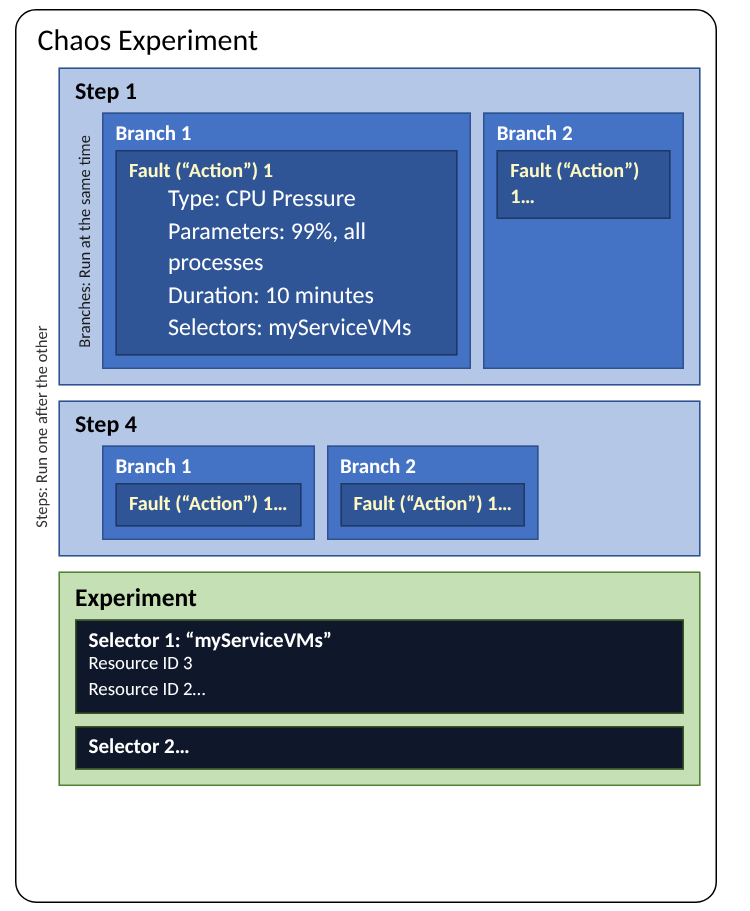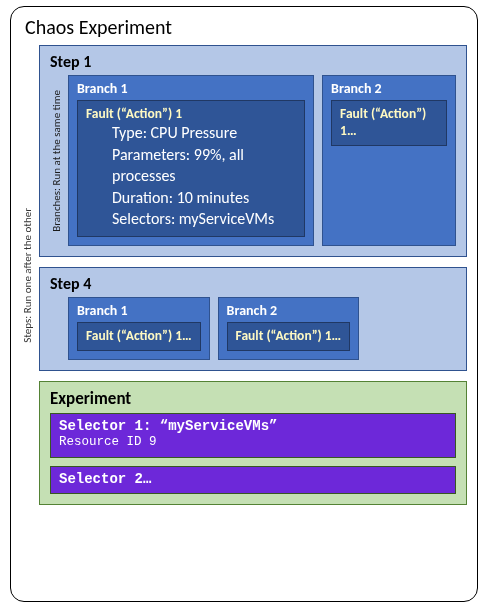--- a/index.html
+++ b/index.html
@@ -119,24 +119,23 @@
     font-size: 17px;
     color: #000;
     margin-bottom: 4px;
   }
   .selector-stack {
     display: flex;
     flex-direction: column;
     gap: 8px;
   }
   .selector {
-    background: #6d28d9;
+    background: #0f172a;
     border: 1.5px solid #385723;
     padding: 4px 8px 6px 8px;
-    font-family: Liberation Mono, monospace;
   }
   .selector-title {
     color: #fff;
     font-weight: bold;
     font-size: 14px;
   }
   .selector-line {
     color: #fff;
     font-size: 12.5px;
     line-height: 1.35;
@@ -198,21 +197,22 @@
             </div>
           </div>
         </div>
       </div>
 
       <div class="selectors">
         <div class="selectors-title">Experiment</div>
         <div class="selector-stack">
           <div class="selector">
             <div class="selector-title">Selector 1: “myServiceVMs”</div>
-            <div class="selector-line">Resource ID 9</div>
+            <div class="selector-line">Resource ID 3</div>
+            <div class="selector-line">Resource ID 2…</div>
           </div>
           <div class="selector">
             <div class="selector-title">Selector 2…</div>
           </div>
         </div>
       </div>
 
     </div>
   </div>
 </div>

